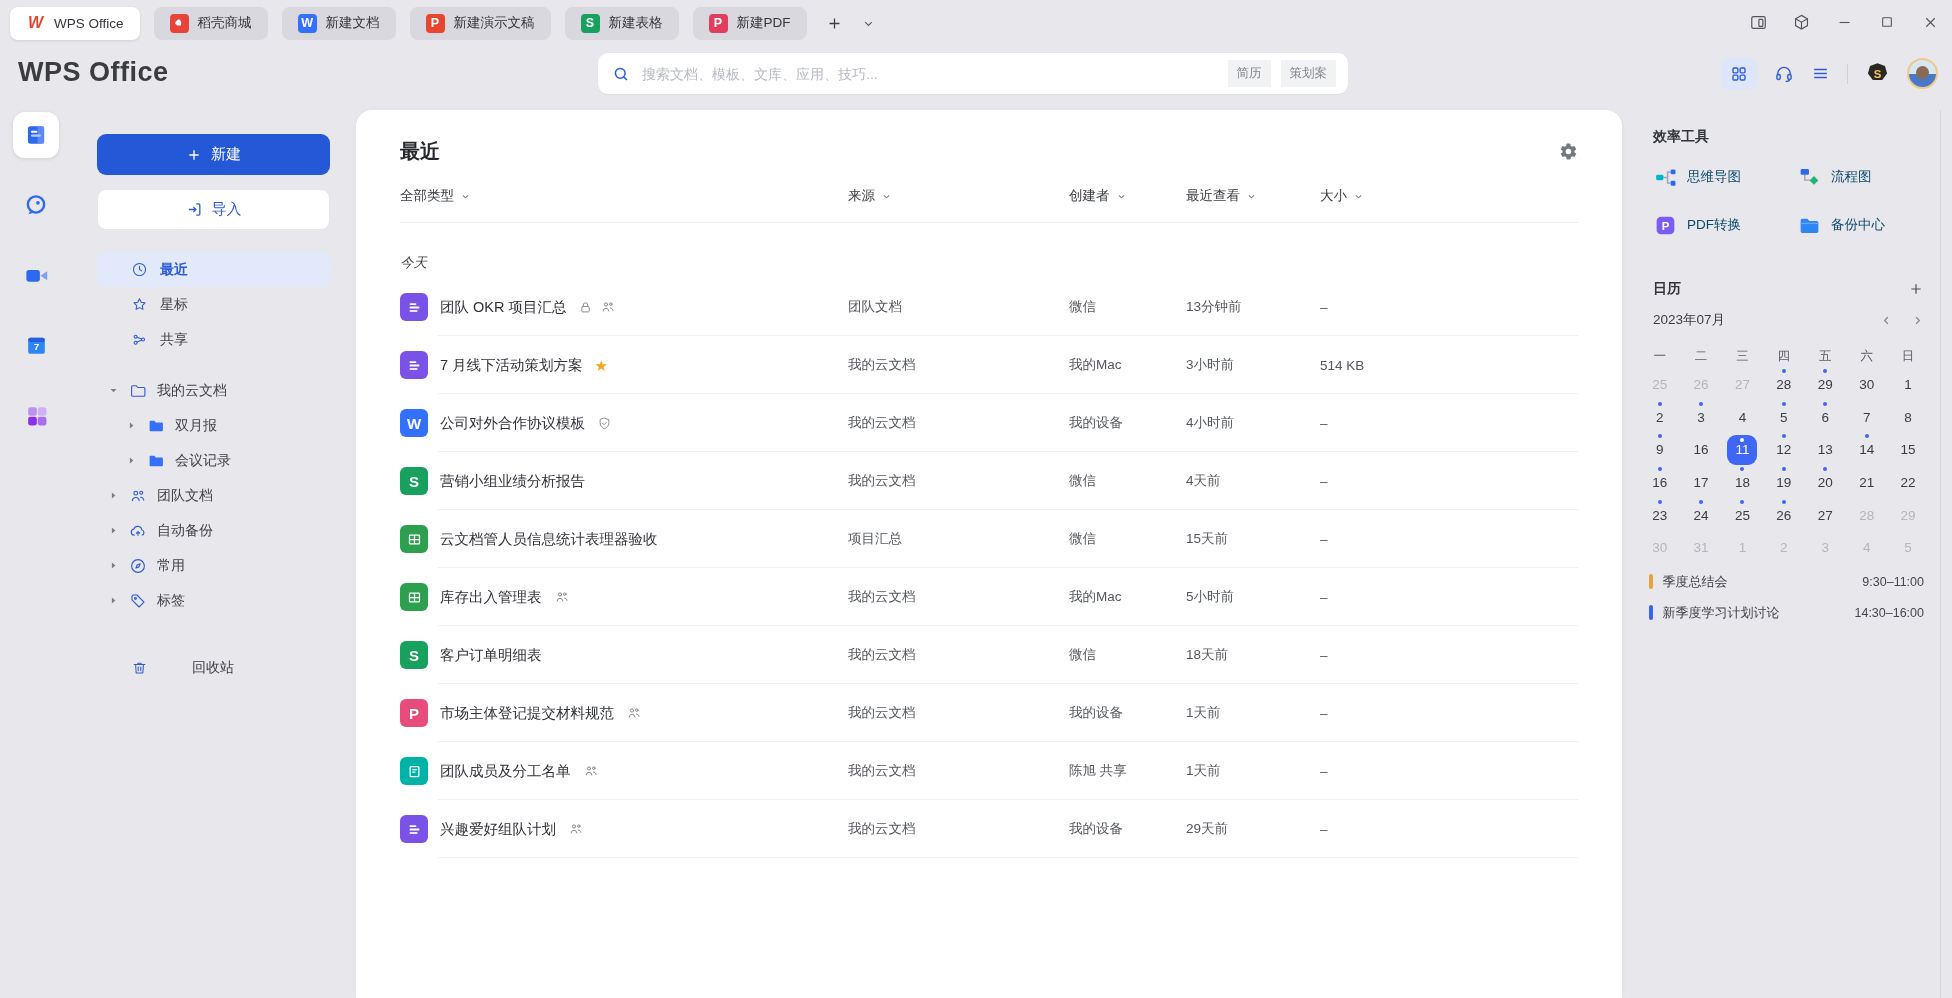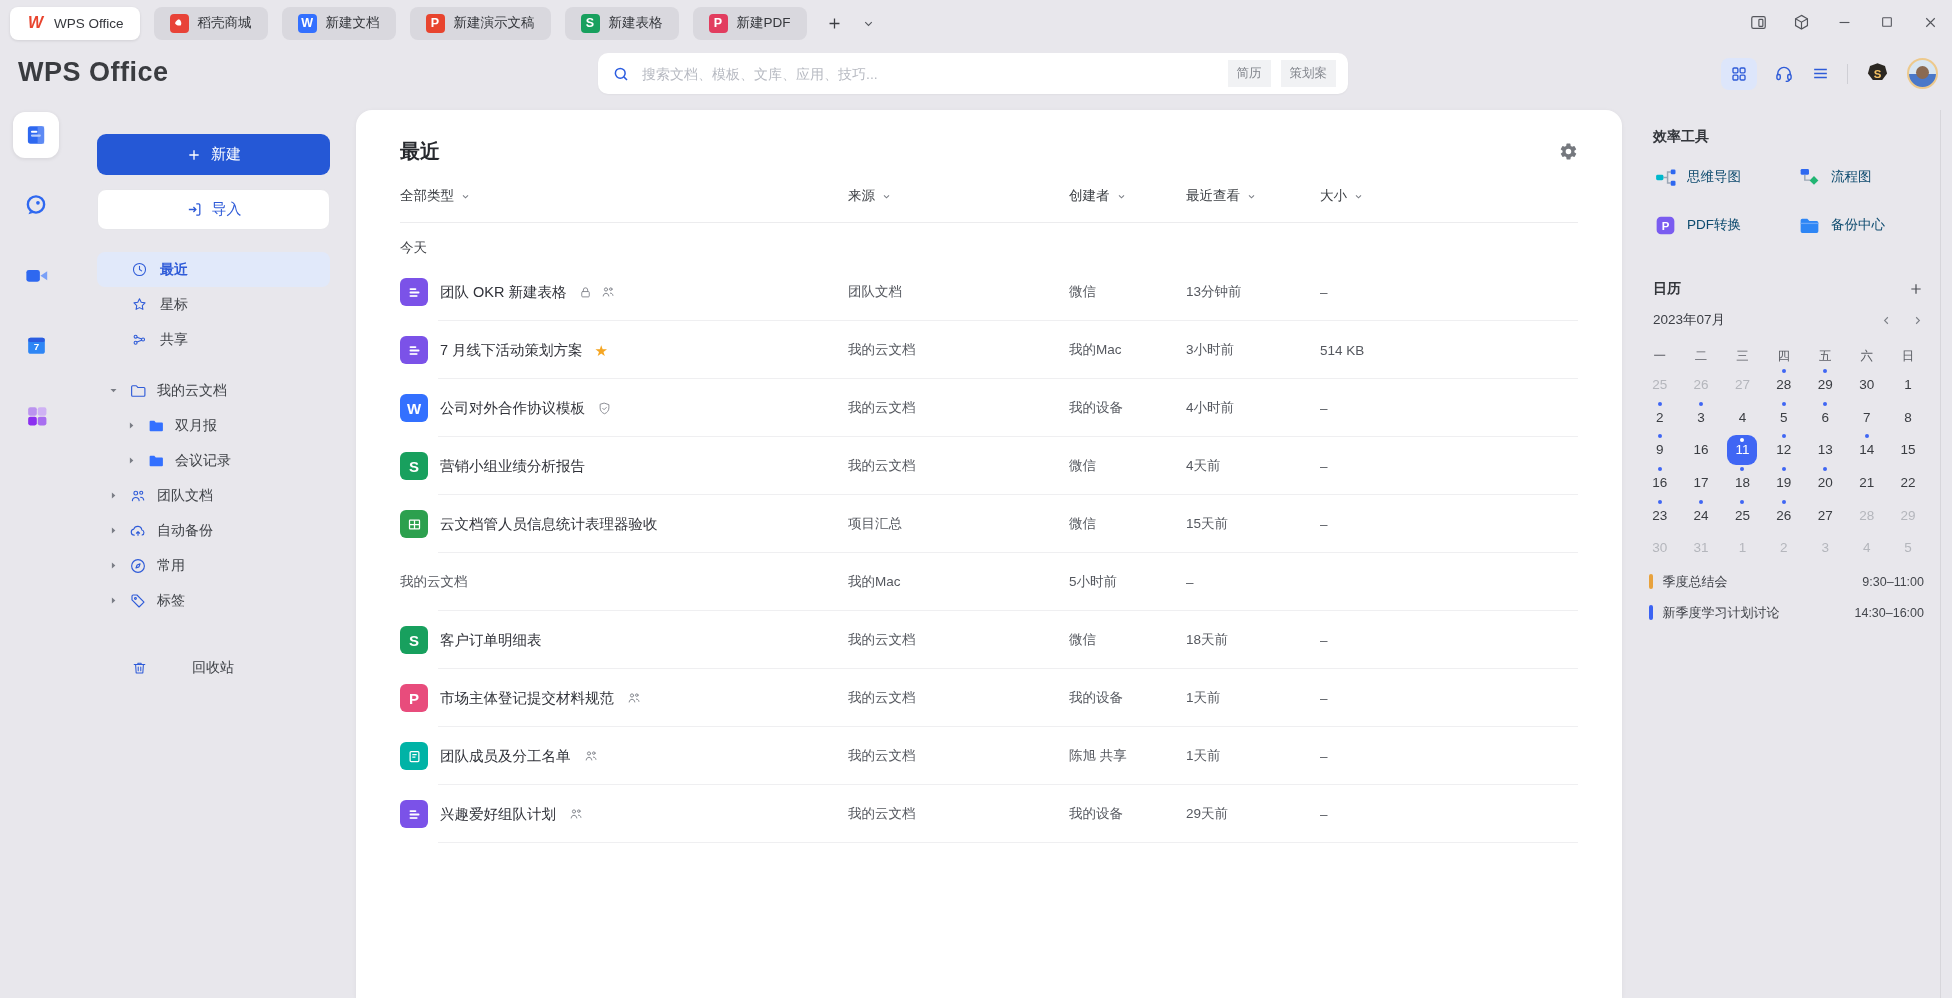--- a/index.html
+++ b/index.html
@@ -74,21 +74,21 @@
         border-radius:16px 16px 0 0;box-shadow:0 1px 5px rgba(0,0,0,.05);box-sizing:border-box;
         padding:0 44px;}
   .card-title-row{margin-top:26px;height:30px;display:flex;align-items:center;}
   .card-title{font-size:20px;font-weight:700;color:#26282d;}
   .gear{margin-left:auto;color:#75787e;display:flex;}
   .filters{margin-top:20px;height:20px;display:grid;grid-template-columns:448px 221px 117px 134px 1fr;
            align-items:center;font-size:13.5px;color:#3d4045;}
   .filter-cell{display:flex;align-items:center;gap:6px;cursor:default;}
   .filter-chev{color:#7b7e85;display:flex;}
   .list-divider{margin-top:16px;border-bottom:1px solid #ececee;}
-  .group-label{margin-top:16px;height:18px;font-size:13.5px;color:#3c3e43;display:flex;align-items:center;}
+  .group-label{margin-top:31px;height:18px;font-size:13.5px;color:#3c3e43;display:flex;align-items:center;font-style:italic;}
   .rows{margin-top:6px;}
   .file-row{height:58px;display:grid;grid-template-columns:448px 221px 117px 134px 1fr;align-items:center;
             position:relative;cursor:default;}
   .file-row::after{content:"";position:absolute;left:38px;right:0;bottom:0;border-bottom:1px solid #efeff1;}
   .fr-name{display:flex;align-items:center;gap:12px;overflow:hidden;}
   .file-ic{width:28px;height:28px;border-radius:6px;flex:0 0 28px;display:flex;align-items:center;
            justify-content:center;color:#fff;font-weight:700;font-size:15px;line-height:1;}
   .fr-title{font-size:14.5px;color:#303239;white-space:nowrap;}
   .fr-badges{display:flex;align-items:center;gap:7px;color:#85888f;}
   .badge-star{color:#f5a623;font-size:15px;line-height:1;}
@@ -504,21 +504,21 @@
     <div class="rows" id="fileRows">
         <div class="file-row">
           <div class="fr-name">
        <span class="file-ic" style="background:#7b52e8">
               <svg width="15" height="15" viewBox="0 0 24 24">
                 <rect x="4" y="5" width="11" height="3" rx="1.5" fill="#fff"></rect>
                 <rect x="4" y="10.5" width="16" height="3" rx="1.5" fill="#fff"></rect>
                 <rect x="4" y="16" width="13" height="3" rx="1.5" fill="#fff" opacity=".85"></rect>
               </svg>
             </span>
-       <span class="fr-title">团队 OKR 新建表格</span>
+       <span class="fr-title">团队 OKR 项目汇总</span>
        <span class="fr-badges">
               <span>
                 <svg width="15" height="15" viewBox="0 0 24 24" fill="none" stroke="currentColor" stroke-width="1.5" stroke-linecap="round" stroke-linejoin="round">
                   <rect x="6" y="10.5" width="12" height="8.5" rx="1.5"></rect>
                   <path d="M8.5 10.5V8a3.5 3.5 0 0 1 7 0v2.5"></path>
                 </svg>
               </span>
               <span>
                 <svg width="16" height="16" viewBox="0 0 24 24" fill="none" stroke="currentColor" stroke-width="1.5" stroke-linecap="round" stroke-linejoin="round">
                   <circle cx="9" cy="8.2" r="2.4"></circle>
@@ -592,20 +592,39 @@
             </span>
        <span class="fr-title">云文档管人员信息统计表理器验收</span>
        <span class="fr-badges"></span>
      </div>
      <div class="fr-meta">项目汇总</div>
      <div class="fr-meta">微信</div>
      <div class="fr-meta">15天前</div>
      <div class="fr-size">–</div>
         </div>
         <div class="file-row">
+          <div class="fr-name">
+       <span class="file-ic" style="background:#2ca04e">
+              <svg width="15" height="15" viewBox="0 0 24 24" fill="none" stroke="#fff" stroke-width="2">
+                <rect x="4" y="5" width="16" height="14" rx="1"></rect>
+                <path d="M4 12h16M12 5v14"></path>
+              </svg>
+            </span>
+       <span class="fr-title">库存出入管理表</span>
+       <span class="fr-badges">
+              <span>
+                <svg width="16" height="16" viewBox="0 0 24 24" fill="none" stroke="currentColor" stroke-width="1.5" stroke-linecap="round" stroke-linejoin="round">
+                  <circle cx="9" cy="8.2" r="2.4"></circle>
+                  <path d="M4.8 18c.2-2.5 2-4 4.2-4s4 1.5 4.2 4"></path>
+                  <circle cx="16.2" cy="7.7" r="1.9"></circle>
+                  <path d="M15.6 13.6c2.1.2 3.6 1.5 3.8 3.5"></path>
+                </svg>
+              </span>
+            </span>
+     </div>
      <div class="fr-meta">我的云文档</div>
      <div class="fr-meta">我的Mac</div>
      <div class="fr-meta">5小时前</div>
      <div class="fr-size">–</div>
         </div>
         <div class="file-row">
           <div class="fr-name">
        <span class="file-ic" style="background:#18a05e">S</span>
        <span class="fr-title">客户订单明细表</span>
        <span class="fr-badges"></span>

